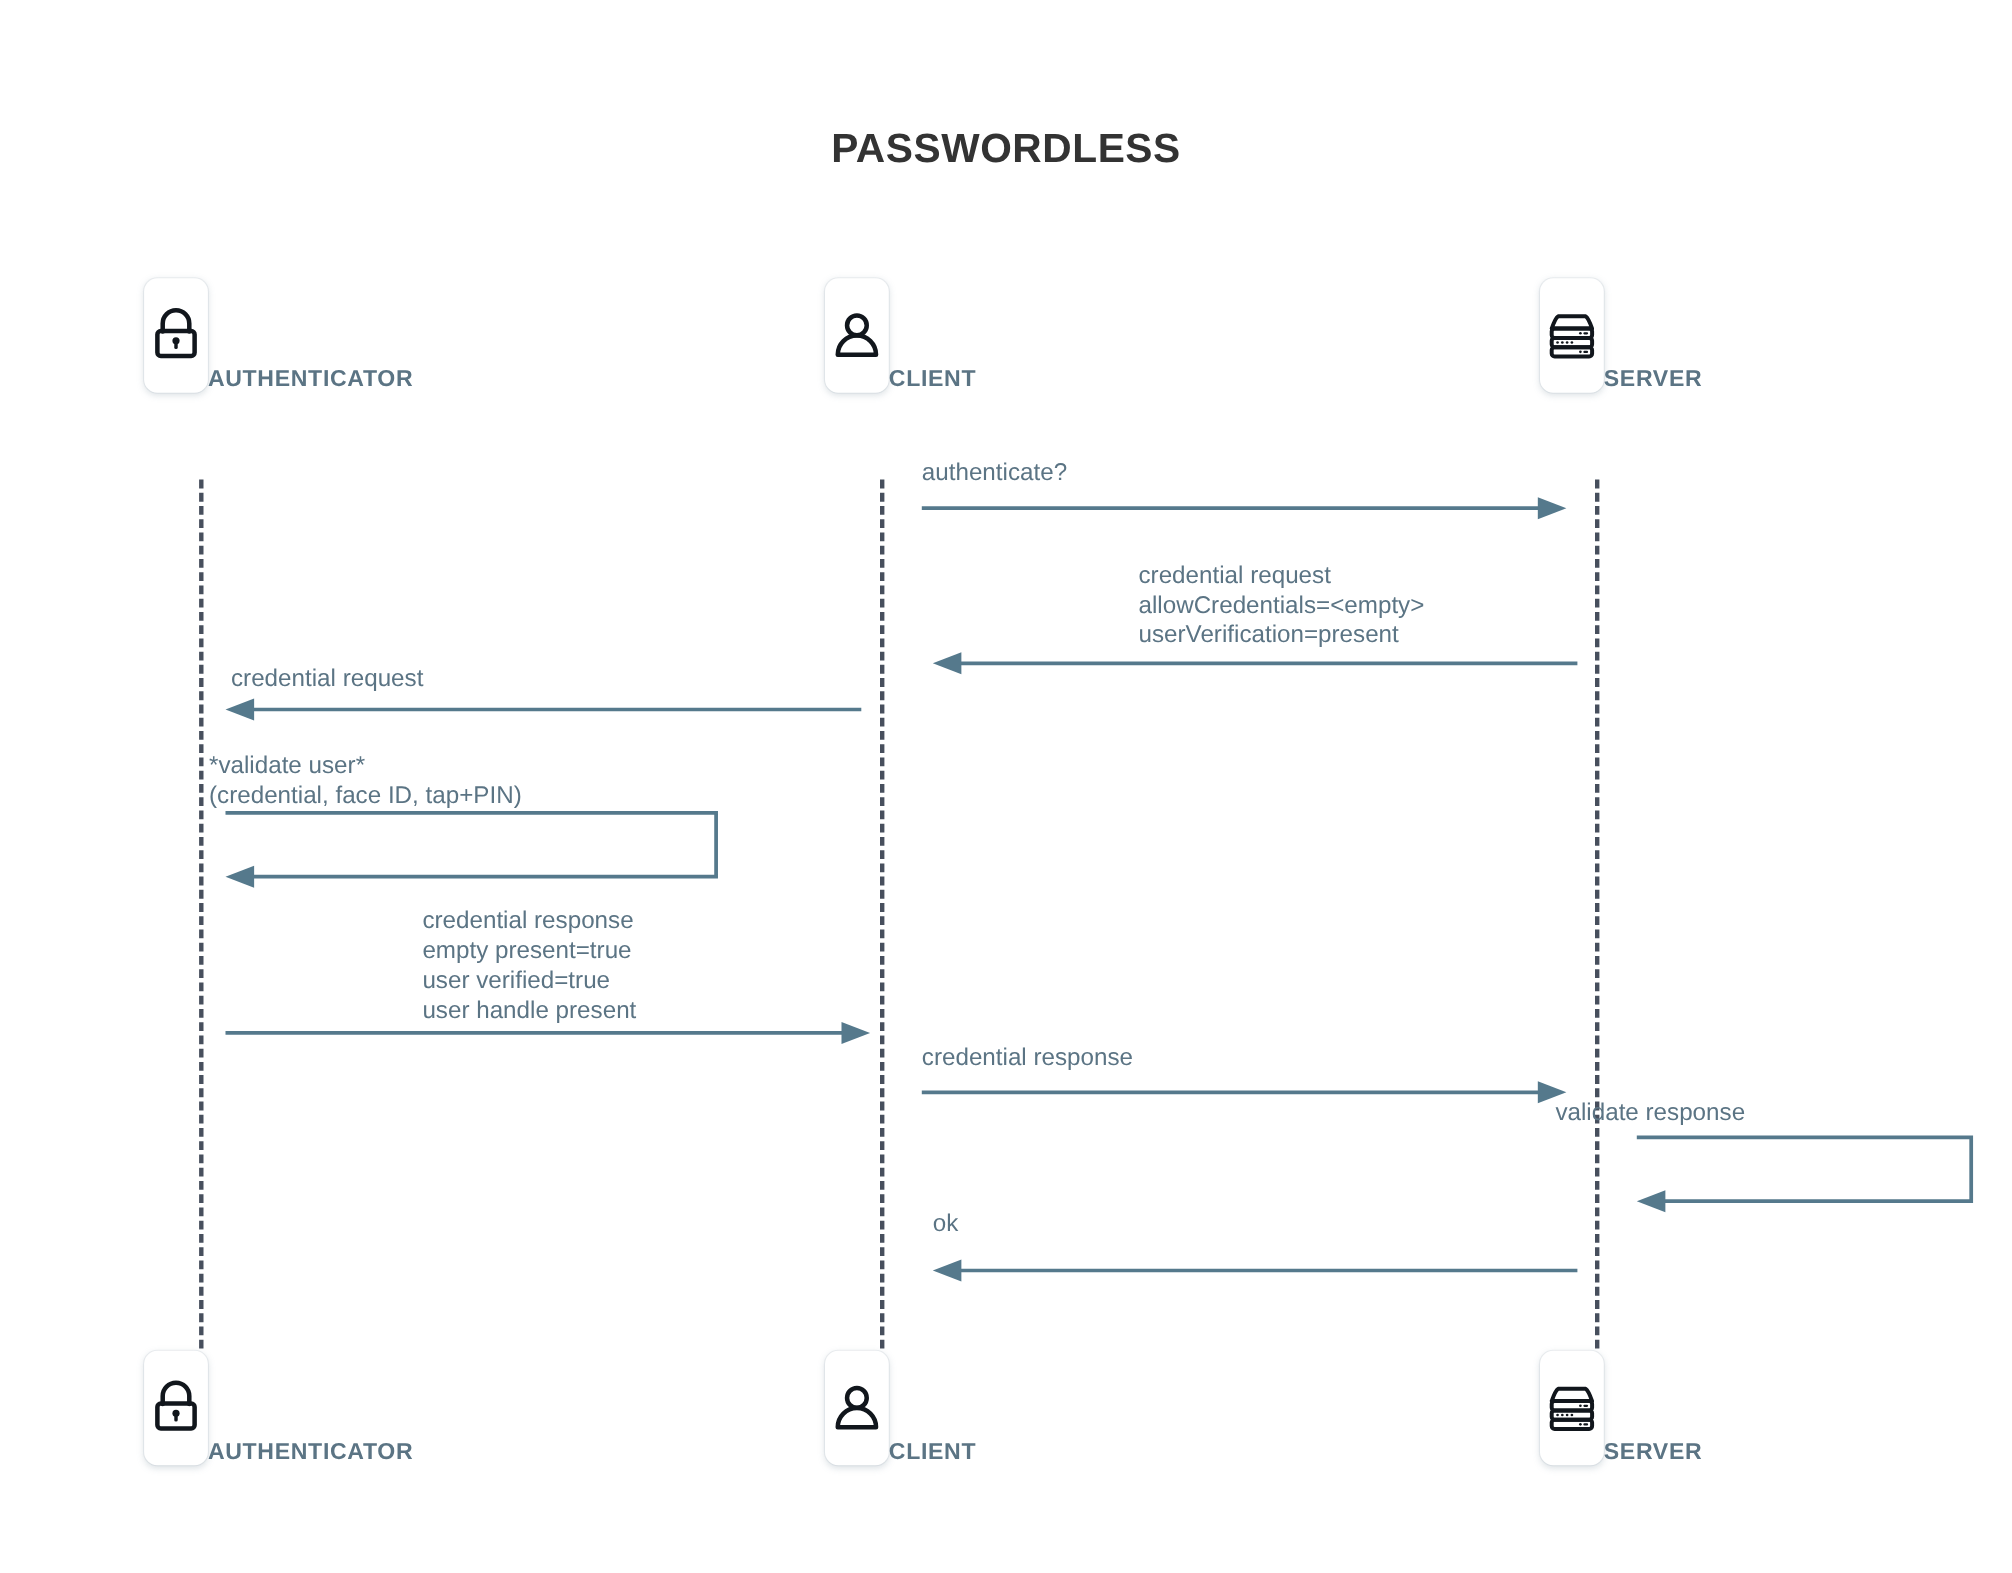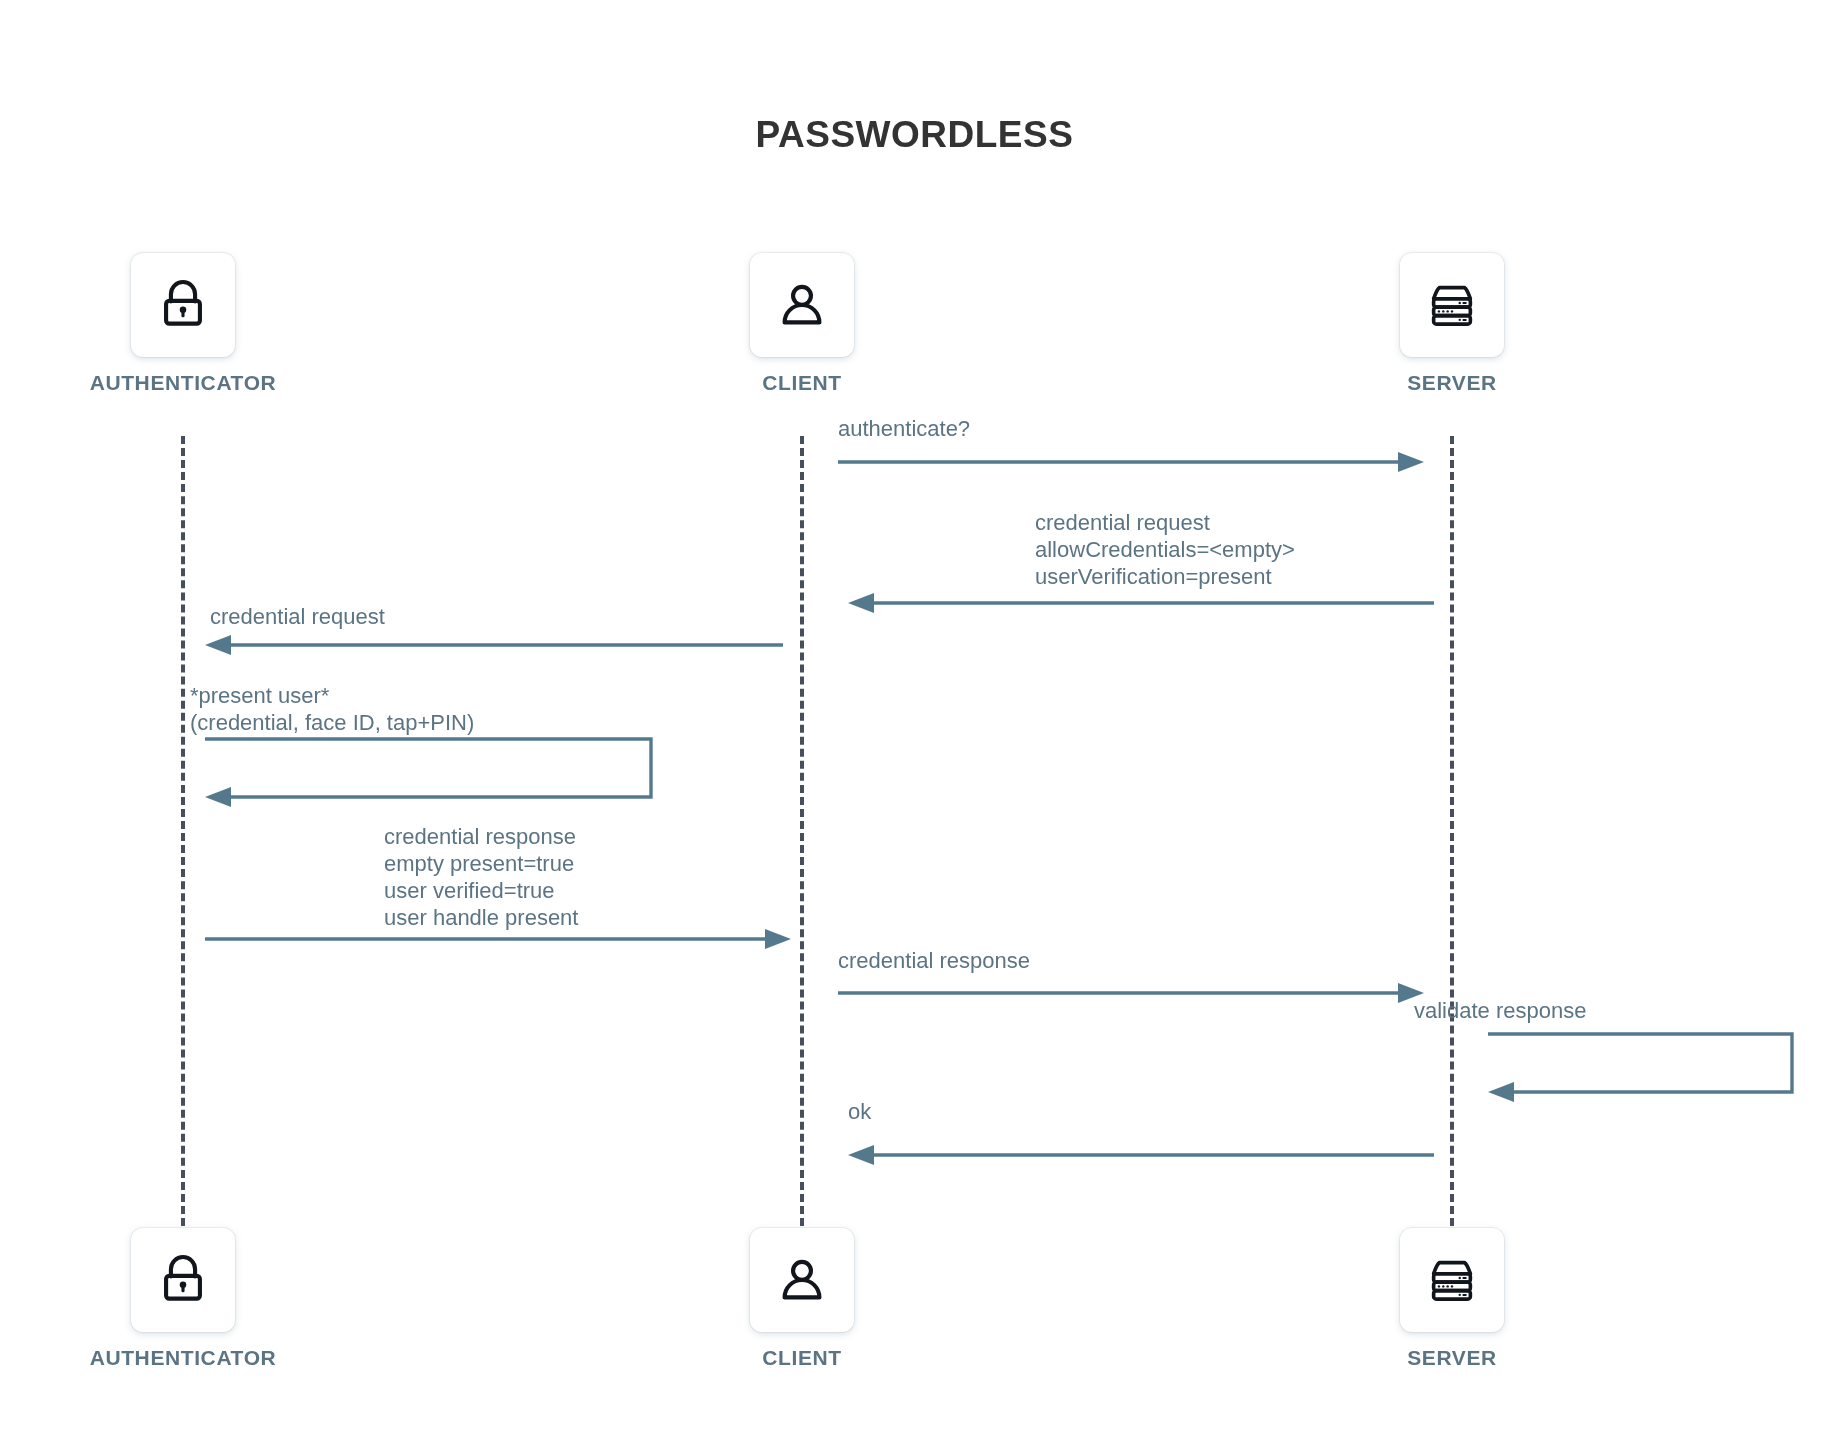--- a/index.html
+++ b/index.html
@@ -28,22 +28,22 @@
     font-weight: bold;
     color: #333333;
     letter-spacing: 0.5px;
   }
 
   
   .participant {
     position: absolute;
     width: 104px;
     display: flex;
-    flex-direction: column;
-    align-items: center;
+    flex-direction: row;
+    align-items: flex-end;
   }
   .participant-icon-box {
     width: 104px;
     height: 104px;
     border-radius: 12px;
     background: #ffffff;
     box-shadow: 0 2px 7px rgba(120,140,155,0.28), 0 0 0 1px rgba(160,175,188,0.16);
     display: flex;
     align-items: center;
     justify-content: center;
@@ -163,21 +163,21 @@
 
   <div class="msg">
     <div class="msg-label center" style="left:210px; top:603px; width:570px;">credential request</div>
     <svg class="arrow-svg" style="left:205px; top:633px;" width="578" height="24">
       <line class="arrow-line" x1="20" y1="12" x2="578" y2="12"></line>
       <polygon class="arrow-head" points="0,12 26,22 26,2"></polygon>
     </svg>
   </div>
 
   <div class="msg">
-    <div class="msg-label center" style="left:190px; top:682px; width:510px;"><span>*present user*</span><br><span>(credential, face ID, tap+PIN)</span></div>
+    <div class="msg-label center" style="left:190px; top:682px; width:510px;"><span>*validate user*</span><br><span>(credential, face ID, tap+PIN)</span></div>
     <svg class="arrow-svg" style="left:205px; top:735px;" width="460" height="70">
       <path class="arrow-line" d="M0,4 L446,4 L446,62 L20,62"></path>
       <polygon class="arrow-head" points="0,62 26,72 26,52"></polygon>
     </svg>
   </div>
 
   <div class="msg">
     <div class="msg-label left" style="left:384px; top:823px; width:460px;"><span>credential response</span><br><span>empty present=true</span><br><span>user verified=true</span><br><span>user handle present</span></div>
     <svg class="arrow-svg" style="left:205px; top:927px;" width="586" height="24">
       <line class="arrow-line" x1="0" y1="12" x2="566" y2="12"></line>

